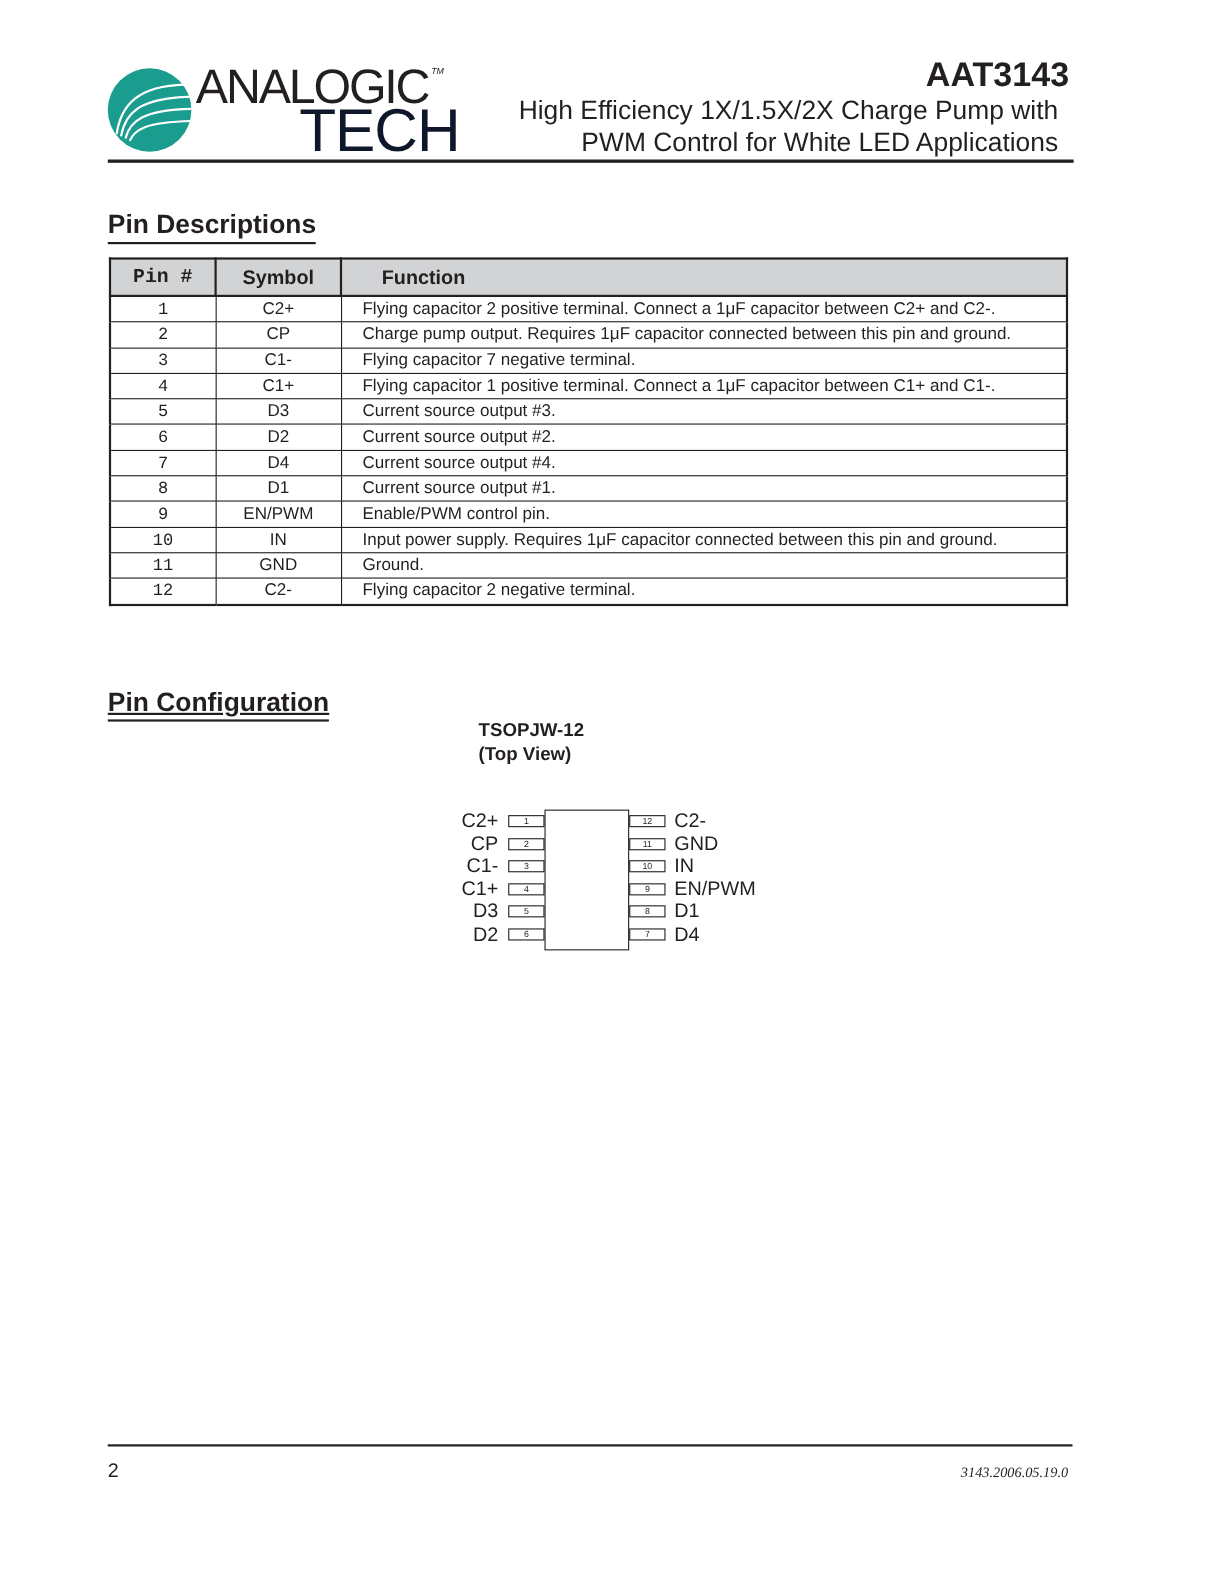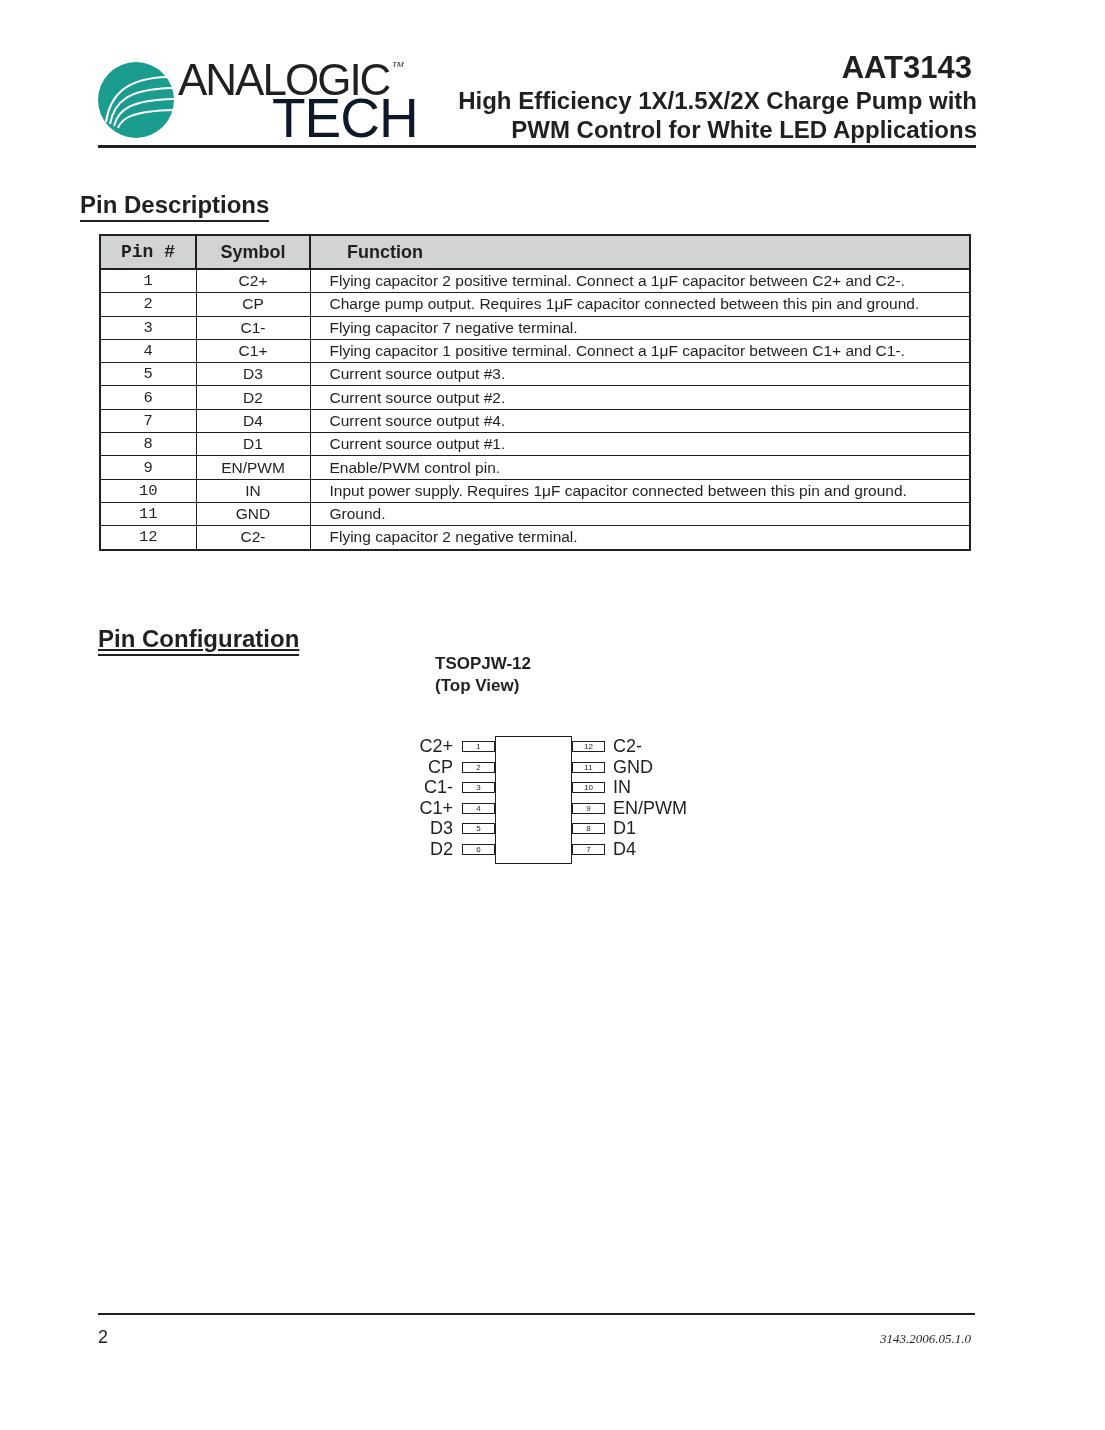--- a/index.html
+++ b/index.html
@@ -5,26 +5,26 @@
   html, body { margin:0; padding:0; background:#ffffff; }
   body { width:1105px; height:1430px; position:relative; font-family:"Liberation Sans", sans-serif; color:#231f20; overflow:hidden; }
   .abs { position:absolute; }
 
   
   #logo { left:96px; top:56px; width:320px; height:86px; }
   .logo-word1 { position:absolute; left:82px; top:2px; font-size:44px; letter-spacing:-2px; font-weight:400; color:#231f20; line-height:44px; }
   .logo-word2 { position:absolute; left:176px; top:40px; font-size:55px; font-weight:400; letter-spacing:-1px; color:#0f172a; line-height:44px; }
   .logo-tm { position:absolute; left:296px; top:4px; font-size:8px; color:#231f20;font-style:italic; }
   #title-part { right:133px; top:50px; font-size:31px; font-weight:700; text-align:right; line-height:36px; }
-  #title-desc { right:128px; top:86px; font-size:24px; font-weight:700; text-align:right; line-height:29px; width:600px; }
+  #title-desc { right:143px; top:86px; font-size:24px; font-weight:400; text-align:right; line-height:29px; width:600px; }
   #header-rule { left:98px; top:145px; width:878px; height:3px; background:#231f20; }
 
   
   .sec-h { font-size:24px; font-weight:700; border-bottom:2px solid #231f20; padding-bottom:1px; line-height:28px; }
-  #h-pindesc { left:80px; top:191px; }
+  #h-pindesc { left:98px; top:191px; }
   #h-pinconf { left:98px; top:625px;text-decoration:underline; }
 
   
   #pin-table { left:99px; top:234px; width:872px; border-collapse:collapse; font-size:15.5px; }
   #pin-table th { background:#d2d3d5; font-weight:700; font-size:18px; height:32px; padding:0; border:2px solid #231f20; border-bottom-width:2px; }
   #pin-table th.fn { text-align:left; padding-left:36px; }
   #pin-table td { height:22.3px; padding:0; border:1.2px solid #231f20; border-top:1px solid #231f20; line-height:22px; }
   #pin-table td.c { text-align:center; }
   #pin-table td.fn { padding-left:19px; white-space:nowrap; }
   #pin-table tr td:first-child, #pin-table tr th:first-child { border-left:2px solid #231f20;font-family:Liberation Mono, monospace; }
@@ -172,13 +172,13 @@
   <div class="pin-box" style="left:572px;top:803px;">9</div>
   <div class="pin-lbl" style="left:613px;top:798px;">EN/PWM</div>
   <div class="pin-box" style="left:572px;top:823px;">8</div>
   <div class="pin-lbl" style="left:613px;top:818px;">D1</div>
   <div class="pin-box" style="left:572px;top:844px;">7</div>
   <div class="pin-lbl" style="left:613px;top:839px;">D4</div>
 </div>
 
 <div id="footer-rule" class="abs"></div>
 <div id="page-num" class="abs">2</div>
-<div id="doc-code" class="abs">3143.2006.05.1.0</div>
+<div id="doc-code" class="abs">3143.2006.05.19.0</div>
 
 </body></html>

